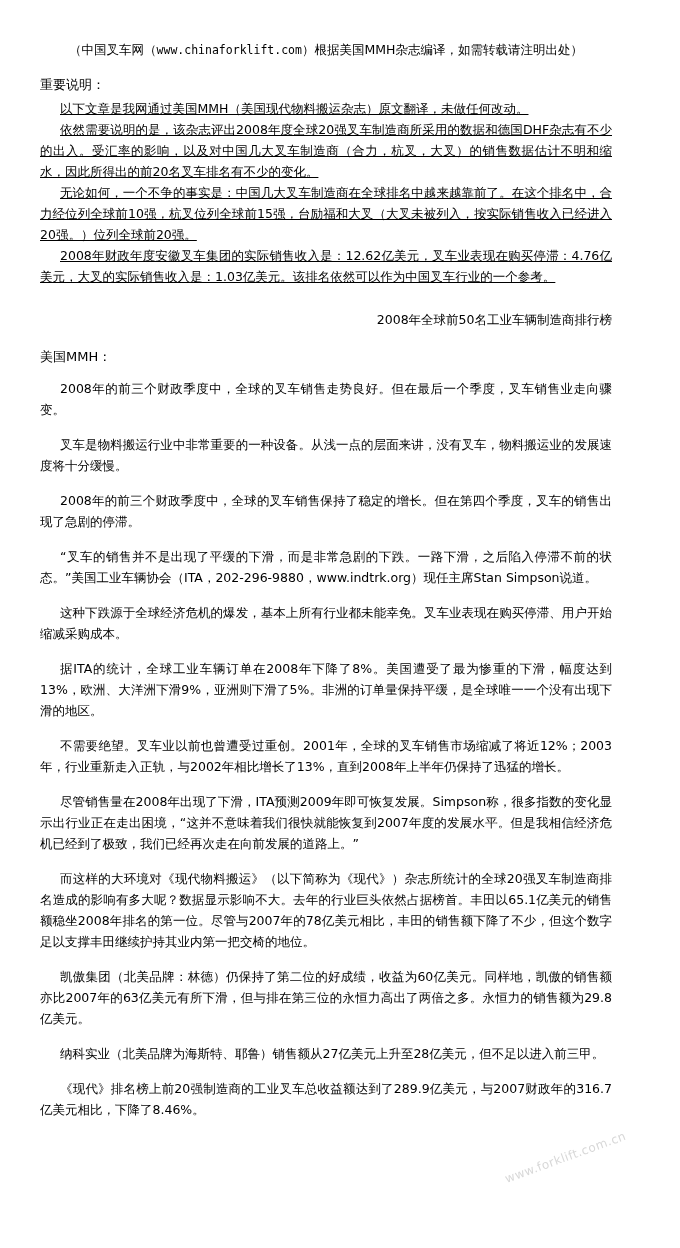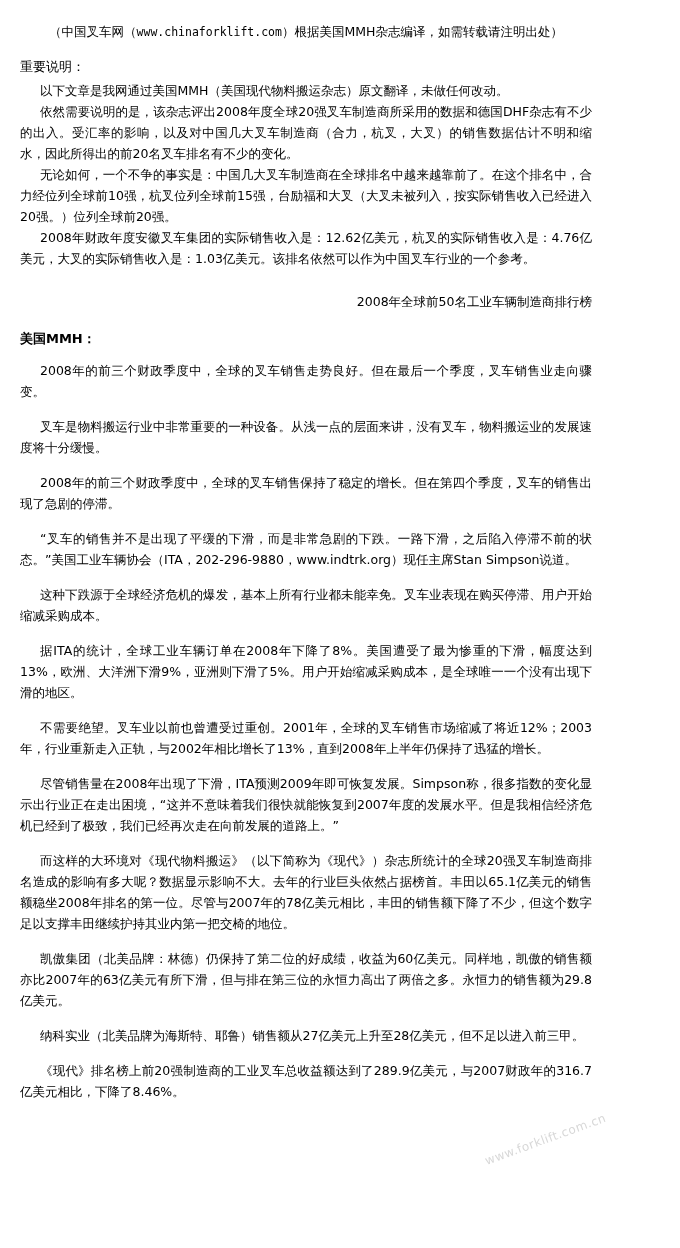--- a/index.html
+++ b/index.html
@@ -11,22 +11,23 @@
     width: 680px;
     min-height: 1248px;
     font-family: "DejaVu Sans", "Liberation Sans", sans-serif;
     color: #000000;
     position: relative;
     overflow: hidden;
   }
   .page {
     position: relative;
     width: 612px;
-    padding: 18px 20px 10px 20px;
+    padding: 36px 20px 10px 20px;
     box-sizing: border-box;
+    margin-left: 20px;
   }
   .source-line {
     text-align: center;
     font-size: 12.5px;
     line-height: 20px;
     letter-spacing: 0px;
     margin: 4px 0 14px 0;
     color: #000;
   }
   .source-line .mono {
@@ -41,36 +42,37 @@
   }
   p.para {
     font-size: 12.5px;
     line-height: 21px;
     margin: 0 0 2px 0;
     text-align: justify;
     text-justify: inter-ideograph;
   }
   p.indent {
     text-indent: 1.6em;
+    text-decoration: underline;
   }
   .block-tight p.para {
     margin-bottom: 0;
   }
   .spacer-sm { height: 10px; }
   .spacer-md { height: 16px; }
   .spacer-lg { height: 22px; }
   .title-line {
     font-size: 12.5px;
     line-height: 21px;
     margin: 0;
     padding-left: 1.5em;
     text-align: right;
   }
   .subhead {
-    font-weight: bold;
+    font-weight: normal;
     font-size: 13px;
     line-height: 22px;
     margin: 0;
   }
   .body-block p.para {
     margin-bottom: 14px;
     text-indent: 1.6em;
   }
   .watermark {
     position: absolute;
@@ -94,42 +96,42 @@
   <div class="source-line">
     <span>（中国叉车网（</span><span class="mono">www.chinaforklift.com</span><span>）根据美国MMH杂志编译，如需转载请注明出处）</span>
   </div>
 
   <div class="heading-bold">重要说明：</div>
 
   <div class="block-tight">
     <p class="para indent">以下文章是我网通过美国MMH（美国现代物料搬运杂志）原文翻译，未做任何改动。</p>
     <p class="para indent">依然需要说明的是，该杂志评出2008年度全球20强叉车制造商所采用的数据和德国DHF杂志有不少的出入。受汇率的影响，以及对中国几大叉车制造商（合力，杭叉，大叉）的销售数据估计不明和缩水，因此所得出的前20名叉车排名有不少的变化。</p>
     <p class="para indent">无论如何，一个不争的事实是：中国几大叉车制造商在全球排名中越来越靠前了。在这个排名中，合力经位列全球前10强，杭叉位列全球前15强，台励福和大叉（大叉未被列入，按实际销售收入已经进入20强。）位列全球前20强。</p>
-    <p class="para indent">2008年财政年度安徽叉车集团的实际销售收入是：12.62亿美元，杭叉的实际销售收入是：4.76亿美元，大叉的实际销售收入是：1.03亿美元。该排名依然可以作为中国叉车行业的一个参考。</p>
+    <p class="para indent">2008年财政年度安徽叉车集团的实际销售收入是：12.62亿美元，叉车业表现在购买停滞：4.76亿美元，大叉的实际销售收入是：1.03亿美元。该排名依然可以作为中国叉车行业的一个参考。</p>
   </div>
 
   <div class="spacer-lg"></div>
 
   <p class="title-line">2008年全球前50名工业车辆制造商排行榜</p>
 
   <div class="spacer-md"></div>
 
   <div class="subhead">
     <span>美国MMH：</span>
   </div>
 
   <div class="spacer-sm"></div>
 
   <div class="body-block">
     <p class="para">2008年的前三个财政季度中，全球的叉车销售走势良好。但在最后一个季度，叉车销售业走向骤变。</p>
     <p class="para">叉车是物料搬运行业中非常重要的一种设备。从浅一点的层面来讲，没有叉车，物料搬运业的发展速度将十分缓慢。</p>
     <p class="para">2008年的前三个财政季度中，全球的叉车销售保持了稳定的增长。但在第四个季度，叉车的销售出现了急剧的停滞。</p>
     <p class="para">“叉车的销售并不是出现了平缓的下滑，而是非常急剧的下跌。一路下滑，之后陷入停滞不前的状态。”美国工业车辆协会（ITA，202-296-9880，www.indtrk.org）现任主席Stan Simpson说道。</p>
     <p class="para">这种下跌源于全球经济危机的爆发，基本上所有行业都未能幸免。叉车业表现在购买停滞、用户开始缩减采购成本。</p>
-    <p class="para">据ITA的统计，全球工业车辆订单在2008年下降了8%。美国遭受了最为惨重的下滑，幅度达到13%，欧洲、大洋洲下滑9%，亚洲则下滑了5%。用户开始缩减采购成本，是全球唯一一个没有出现下滑的地区。</p>
+    <p class="para">据ITA的统计，全球工业车辆订单在2008年下降了8%。美国遭受了最为惨重的下滑，幅度达到13%，欧洲、大洋洲下滑9%，亚洲则下滑了5%。非洲的订单量保持平缓，是全球唯一一个没有出现下滑的地区。</p>
     <p class="para">不需要绝望。叉车业以前也曾遭受过重创。2001年，全球的叉车销售市场缩减了将近12%；2003年，行业重新走入正轨，与2002年相比增长了13%，直到2008年上半年仍保持了迅猛的增长。</p>
     <p class="para">尽管销售量在2008年出现了下滑，ITA预测2009年即可恢复发展。Simpson称，很多指数的变化显示出行业正在走出困境，“这并不意味着我们很快就能恢复到2007年度的发展水平。但是我相信经济危机已经到了极致，我们已经再次走在向前发展的道路上。”</p>
     <p class="para">而这样的大环境对《现代物料搬运》（以下简称为《现代》）杂志所统计的全球20强叉车制造商排名造成的影响有多大呢？数据显示影响不大。去年的行业巨头依然占据榜首。丰田以65.1亿美元的销售额稳坐2008年排名的第一位。尽管与2007年的78亿美元相比，丰田的销售额下降了不少，但这个数字足以支撑丰田继续护持其业内第一把交椅的地位。</p>
     <p class="para">凯傲集团（北美品牌：林德）仍保持了第二位的好成绩，收益为60亿美元。同样地，凯傲的销售额亦比2007年的63亿美元有所下滑，但与排在第三位的永恒力高出了两倍之多。永恒力的销售额为29.8亿美元。</p>
     <p class="para">纳科实业（北美品牌为海斯特、耶鲁）销售额从27亿美元上升至28亿美元，但不足以进入前三甲。</p>
     <p class="para">《现代》排名榜上前20强制造商的工业叉车总收益额达到了289.9亿美元，与2007财政年的316.7亿美元相比，下降了8.46%。</p>
   </div>
 
   <div class="watermark">www.forklift.com.cn</div>
 </div>

